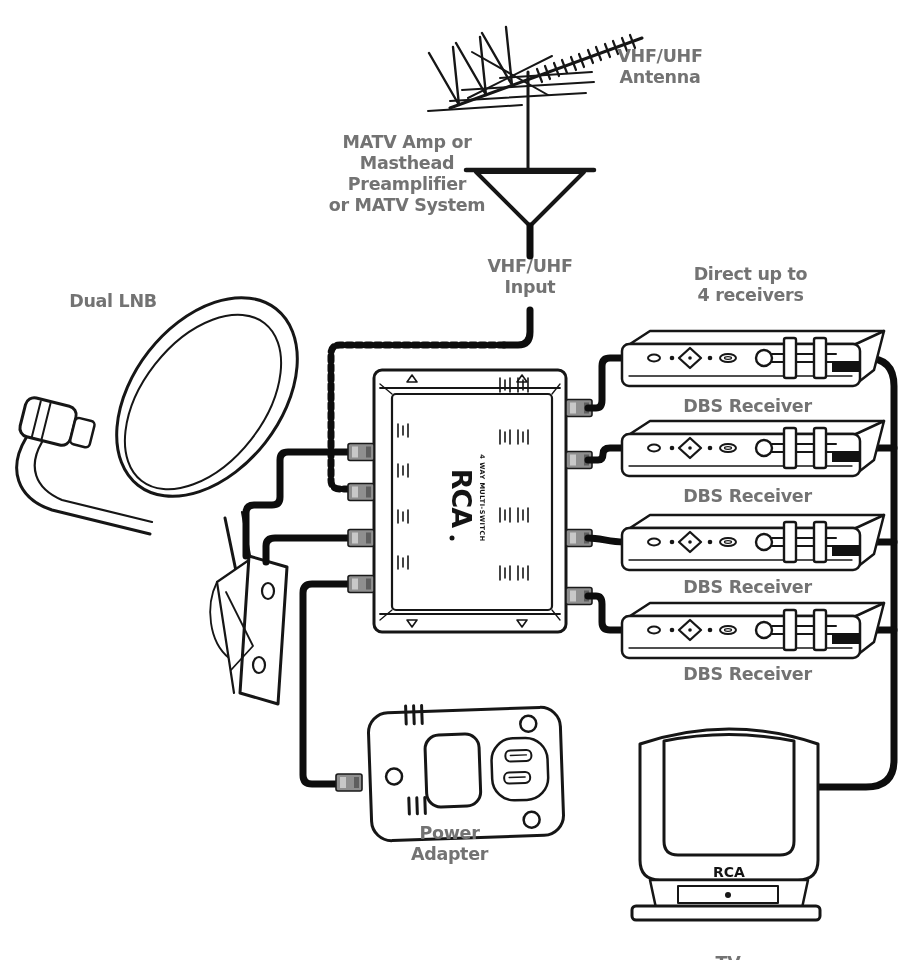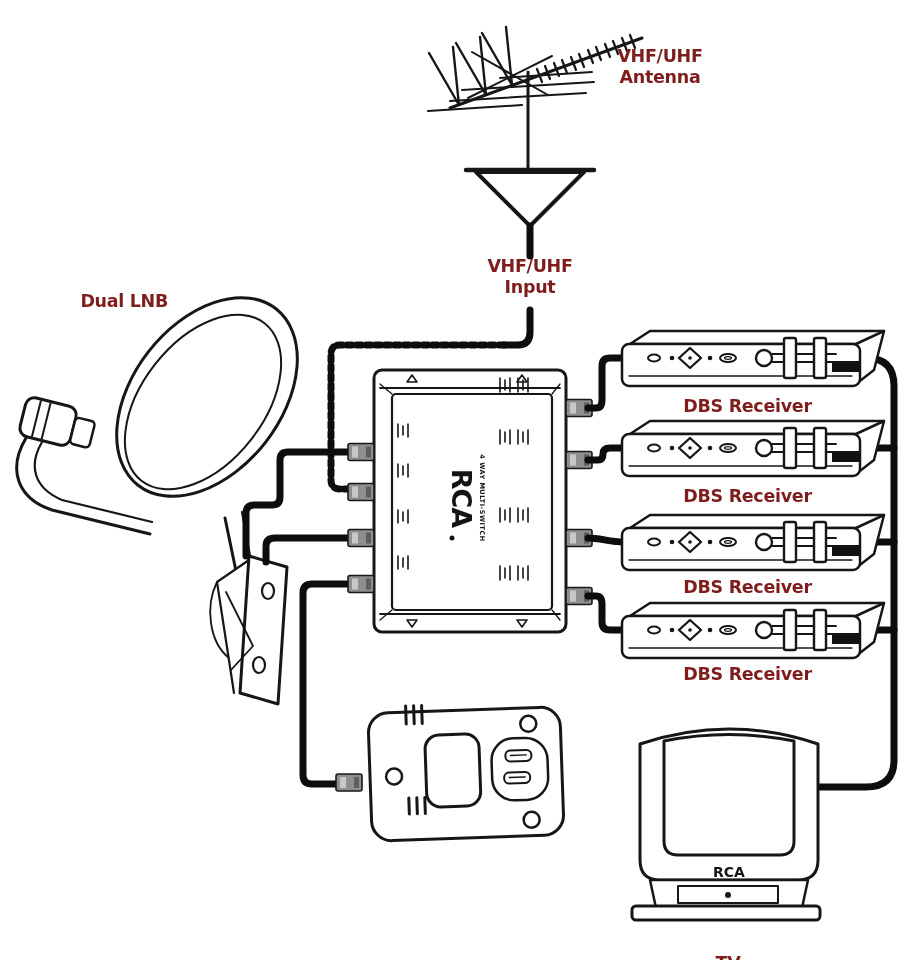--- a/index.html
+++ b/index.html
@@ -1,22 +1,22 @@
 <!DOCTYPE html>
 <html><head>
 <meta charset="utf-8">
 <style>
   html,body{margin:0;padding:0;background:#ffffff;}
   .canvas{position:relative;width:910px;height:960px;background:#ffffff;overflow:hidden;
           font-family:"DejaVu Sans",sans-serif;}
   .canvas svg{position:absolute;left:0;top:0;}
-  .lbl{position:absolute;white-space:pre-line;font-weight:bold;color:#7f1d1d;
+  .lbl{position:absolute;white-space:pre-line;font-weight:bold;color:#737373;
        font-size:17.5px;line-height:21px;letter-spacing:-0.3px;text-align:center;
        font-family:"DejaVu Sans",sans-serif;}
-  .lbl.left{text-align:right;}
+  .lbl.left{text-align:center;}
   svg text{font-family:"DejaVu Sans",sans-serif;font-weight:bold;fill:#141414;}
   .ln{stroke:#161616;fill:none;stroke-linecap:round;stroke-linejoin:round;}
   .fw{fill:#ffffff;}
   .cable{stroke:#0d0d0d;stroke-width:7;fill:none;stroke-linecap:round;stroke-linejoin:round;}
 </style>
 </head>
 <body>
 
 <div class="canvas">
 
@@ -163,22 +163,30 @@
     <text x="729" y="877" font-size="14" letter-spacing="0" text-anchor="middle">RCA</text>
     <polygon points="650,880 808,880 802,908 656,908" class="ln fw" stroke-width="2.5"></polygon>
     <rect x="678" y="886" width="100" height="17" class="ln fw" stroke-width="2"></rect>
     <circle cx="728" cy="895" r="3" fill="#161616"></circle>
     <rect x="632" y="906" width="188" height="14" rx="4" class="ln fw" stroke-width="3"></rect>
   </g>
 </svg>
 
 <div class="lbl" style="left:600px;top:46px;width:120px;">VHF/UHF
 Antenna</div>
+<div class="lbl" style="left:328px;top:132px;width:158px;">MATV Amp or
+Masthead
+Preamplifier
+or MATV System</div>
 <div class="lbl" style="left:468px;top:256px;width:124px;">VHF/UHF
 Input</div>
+<div class="lbl" style="left:678px;top:264px;width:145px;">Direct up to
+4 receivers</div>
 <div class="lbl left" style="left:58px;top:291px;width:110px;">Dual LNB</div>
+<div class="lbl" style="left:387px;top:823px;width:125px;">Power
+Adapter</div>
 <div class="lbl" style="left:665px;top:396px;width:165px;">DBS Receiver</div>
 <div class="lbl" style="left:665px;top:486px;width:165px;">DBS Receiver</div>
 <div class="lbl" style="left:665px;top:577px;width:165px;">DBS Receiver</div>
 <div class="lbl" style="left:665px;top:664px;width:165px;">DBS Receiver</div>
 <div class="lbl" style="left:700px;top:920px;width:56px;margin-top:33px;">TV</div>
 
 </div>
 
 </body></html>

